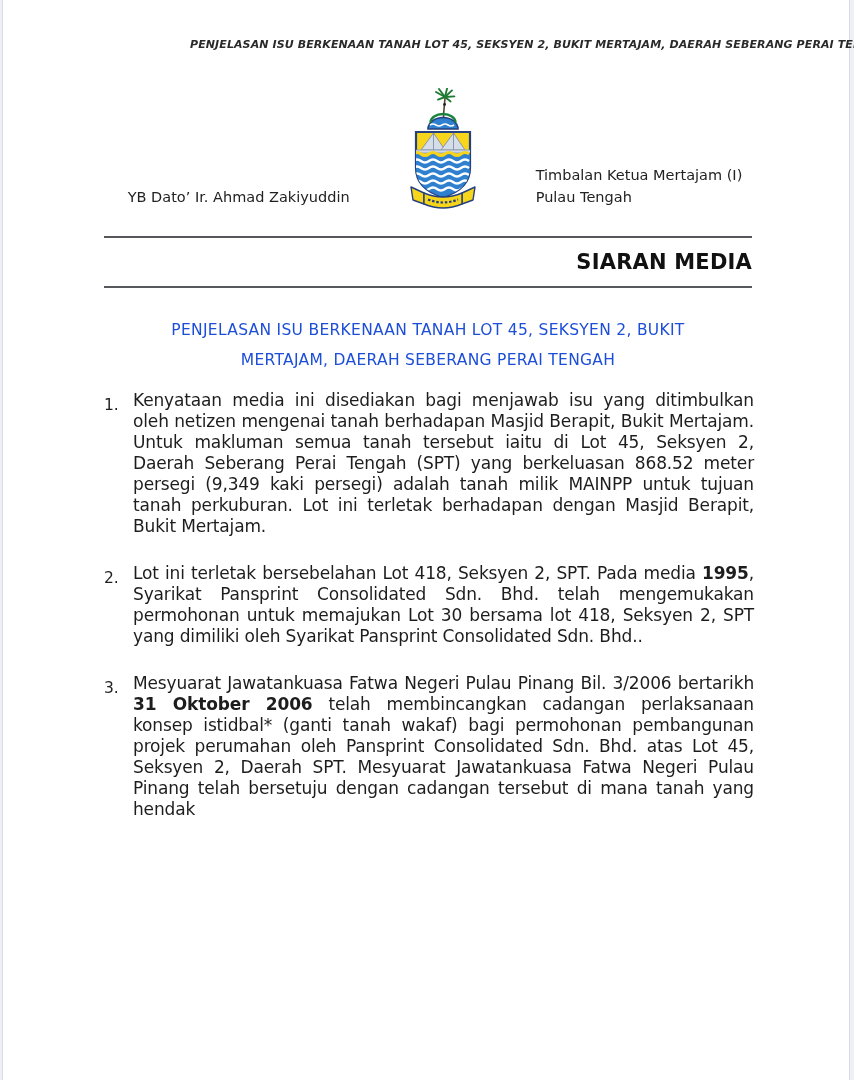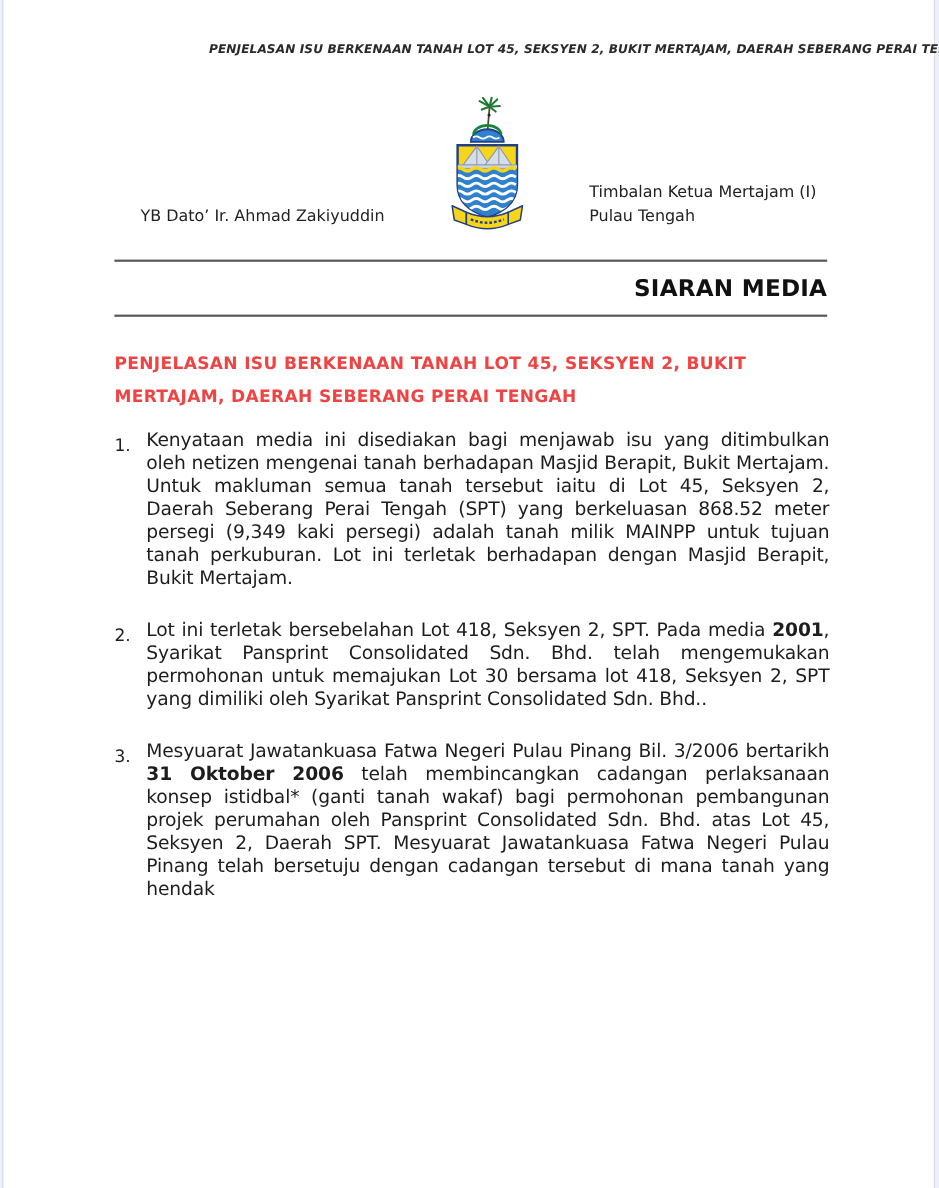--- a/index.html
+++ b/index.html
@@ -54,25 +54,26 @@
     font-size: 21px;
     font-weight: bold;
     letter-spacing: 0.2px;
     line-height: 48px;
     color: #111;
   }
 
   .doc-title {
     margin-top: 27px;
     width: 648px;
+    text-align: center;
     font-size: 15.5px;
-    font-weight: bold;
+    font-weight: normal;
     line-height: 30px;
     letter-spacing: 0.3px;
-    color: #ef4444;
+    color: #1d4ed8;
     white-space: pre-line;
   }
 
   .doc-list { list-style: none; margin-top: 15px; width: 650px; }
   .doc-item { display: flex; }
   .doc-item + .doc-item { margin-top: 26px; }
   .doc-item .num {
     flex: 0 0 29px;
     font-size: 15.5px;
     line-height: 30px;
@@ -171,21 +172,21 @@
     <h1 class="doc-title">PENJELASAN ISU BERKENAAN TANAH LOT 45, SEKSYEN 2, BUKIT
 MERTAJAM, DAERAH SEBERANG PERAI TENGAH</h1>
 
     <ol class="doc-list">
         <li class="doc-item">
           <span class="num">1.</span>
           <div class="ptext"><span>Kenyataan media ini disediakan bagi menjawab isu yang ditimbulkan oleh netizen mengenai tanah berhadapan Masjid Berapit, Bukit Mertajam. Untuk makluman semua tanah tersebut iaitu di Lot 45, Seksyen 2, Daerah Seberang Perai Tengah (SPT) yang berkeluasan 868.52 meter persegi (9,349 kaki persegi) adalah tanah milik MAINPP untuk tujuan tanah perkuburan. Lot ini terletak berhadapan dengan Masjid Berapit, Bukit Mertajam.</span></div>
         </li>
         <li class="doc-item">
           <span class="num">2.</span>
-          <div class="ptext"><span>Lot ini terletak bersebelahan Lot 418, Seksyen 2, SPT. Pada media </span><b>2001</b><span>, Syarikat Pansprint Consolidated Sdn. Bhd. telah mengemukakan permohonan untuk memajukan Lot 30 bersama lot 418, Seksyen 2, SPT yang dimiliki oleh Syarikat Pansprint Consolidated Sdn. Bhd..</span></div>
+          <div class="ptext"><span>Lot ini terletak bersebelahan Lot 418, Seksyen 2, SPT. Pada media </span><b>1995</b><span>, Syarikat Pansprint Consolidated Sdn. Bhd. telah mengemukakan permohonan untuk memajukan Lot 30 bersama lot 418, Seksyen 2, SPT yang dimiliki oleh Syarikat Pansprint Consolidated Sdn. Bhd..</span></div>
         </li>
         <li class="doc-item">
           <span class="num">3.</span>
           <div class="ptext truncated"><span>Mesyuarat Jawatankuasa Fatwa Negeri Pulau Pinang Bil. 3/2006 bertarikh </span><b>31 Oktober 2006</b><span> telah membincangkan cadangan perlaksanaan konsep istidbal* (ganti tanah wakaf) bagi permohonan pembangunan projek perumahan oleh Pansprint Consolidated Sdn. Bhd. atas Lot 45, Seksyen 2, Daerah SPT. Mesyuarat Jawatankuasa Fatwa Negeri Pulau Pinang telah bersetuju dengan cadangan tersebut di mana tanah yang hendak</span></div>
         </li>
       </ol>
 
   </div>
 </div>
 

